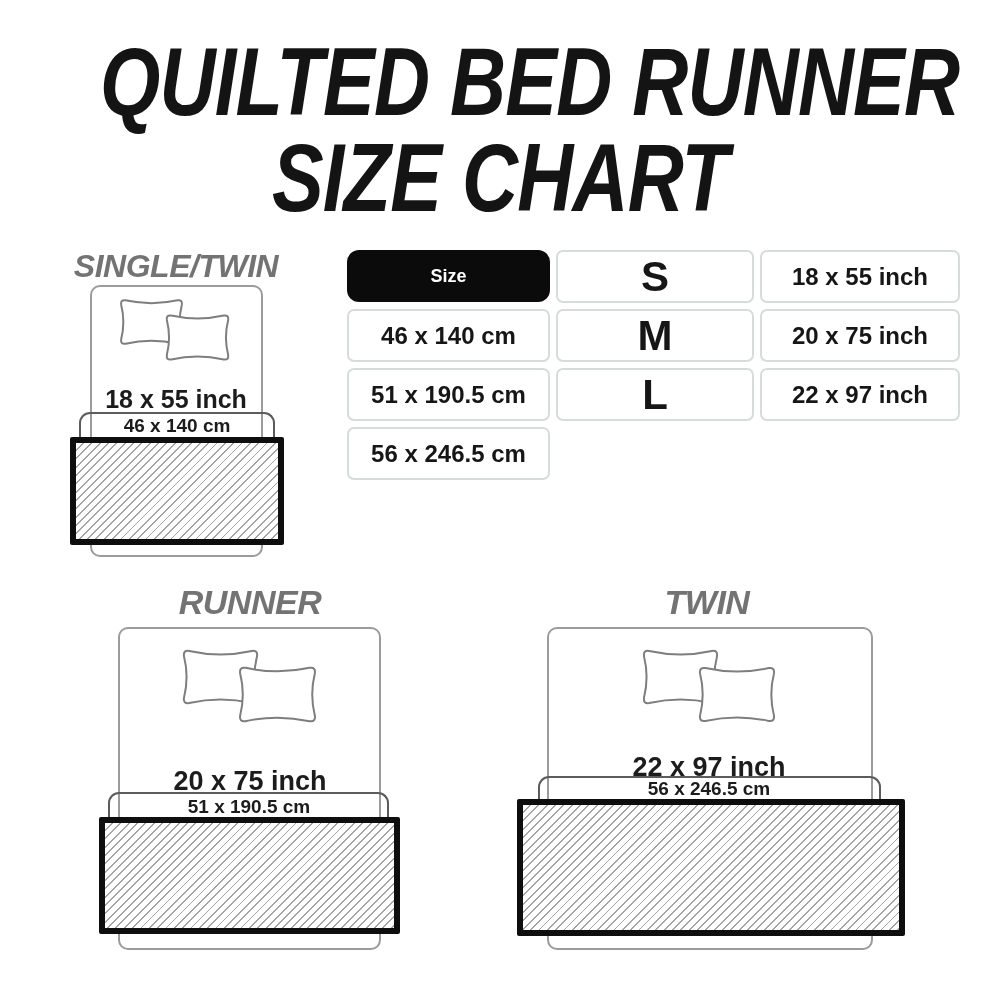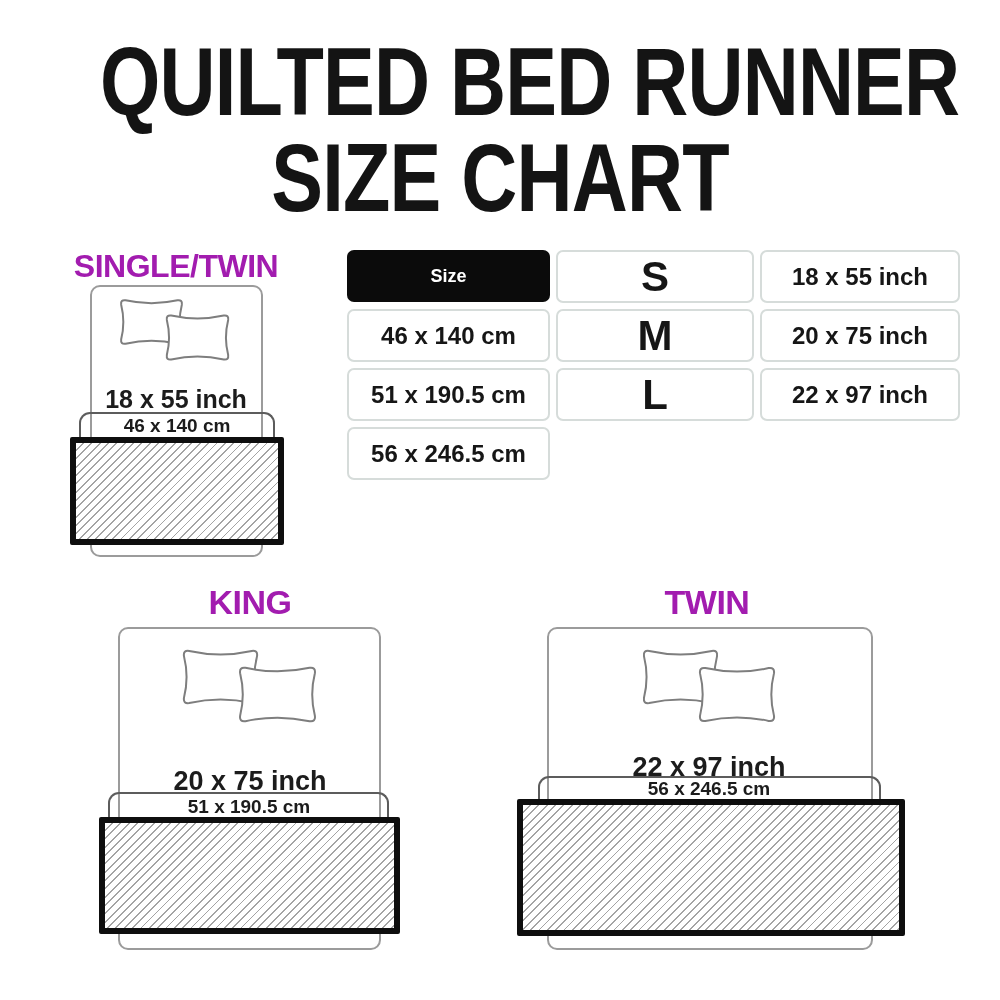--- a/index.html
+++ b/index.html
@@ -11,20 +11,21 @@
     background: #ffffff;
     font-family: "Liberation Sans", sans-serif;
     color: #1c1c1c;
     overflow: hidden;
   }
   
   .title-block {
     position: absolute;
     top: 34px; left: 0; width: 1000px;
     text-align: center;
+    font-style: italic;
   }
   .title-line {
     display: block;
     font-size: 97px;
     font-weight: 800;
     line-height: 96px;
     letter-spacing: -1px;
     color: #141414;
     transform: scaleX(0.8);
     white-space: nowrap;
@@ -36,41 +37,42 @@
     display: grid;
     grid-template-columns: 203px 198px 200px;
     grid-auto-rows: auto;
     column-gap: 6px;
     row-gap: 6px;
   }
   .th-cell {
     height: 52px;
     background: #0b0b0b;
     color: #ffffff;
-    border-radius: 7px;
+    border-radius: 12px;
     display: flex; align-items: center; justify-content: center;
     font-size: 18px; font-weight: 700;
   }
   .td-cell {
     height: 53px;
     background: #ffffff;
     border: 2px solid #d6dcda;
     border-radius: 7px;
     display: flex; align-items: center; justify-content: center;
     font-size: 24px; font-weight: 700; color: #161616;
   }
   .td-size { font-size: 42px; font-weight: 700; }
   
   .diagram-label {
     position: absolute;
     text-align: center;
     font-weight: 800;
-    color: #a21caf;
+    color: #737373;
     letter-spacing: -0.5px;
     white-space: nowrap;
+    font-style: italic;
   }
   .bed {
     position: absolute;
     border: 2px solid #9b9b9b;
     border-radius: 10px;
     background: #ffffff;
     z-index: 1;
   }
   .pillow { position: absolute; z-index: 2; }
   .dim-inch {
@@ -142,21 +144,21 @@
 
     <div class="td-cell td-size">M</div>
     <div class="td-cell">20 x 75 inch</div>
     <div class="td-cell">51 x 190.5 cm</div>
 
     <div class="td-cell td-size">L</div>
     <div class="td-cell">22 x 97 inch</div>
     <div class="td-cell">56 x 246.5 cm</div>
   </div>
 
-  <div class="diagram-label" style="left:100px; top:583px; width:300px; font-size:34px;">KING</div>
+  <div class="diagram-label" style="left:100px; top:583px; width:300px; font-size:34px;">RUNNER</div>
 
   <div class="bed" style="left:118px; top:627px; width:263px; height:323px;"></div>
 
   <svg class="pillow" style="left:177px; top:645px;" width="87" height="64" viewBox="0 0 100 72">
     <path d="M 8 12 Q 7 5 14 6 Q 50 14 86 6 Q 93 5 92 12 Q 86 36 92 60 Q 93 67 86 66 Q 50 58 14 66 Q 7 67 8 60 Q 14 36 8 12 Z" fill="#ffffff" stroke="#7e7e7e" stroke-width="2" vector-effect="non-scaling-stroke"></path>
   </svg>
   <svg class="pillow" style="left:233px; top:662px;" width="89" height="65" viewBox="0 0 100 72">
     <path d="M 8 12 Q 7 5 14 6 Q 50 14 86 6 Q 93 5 92 12 Q 86 36 92 60 Q 93 67 86 66 Q 50 58 14 66 Q 7 67 8 60 Q 14 36 8 12 Z" fill="#ffffff" stroke="#7e7e7e" stroke-width="2" vector-effect="non-scaling-stroke"></path>
   </svg>
 

